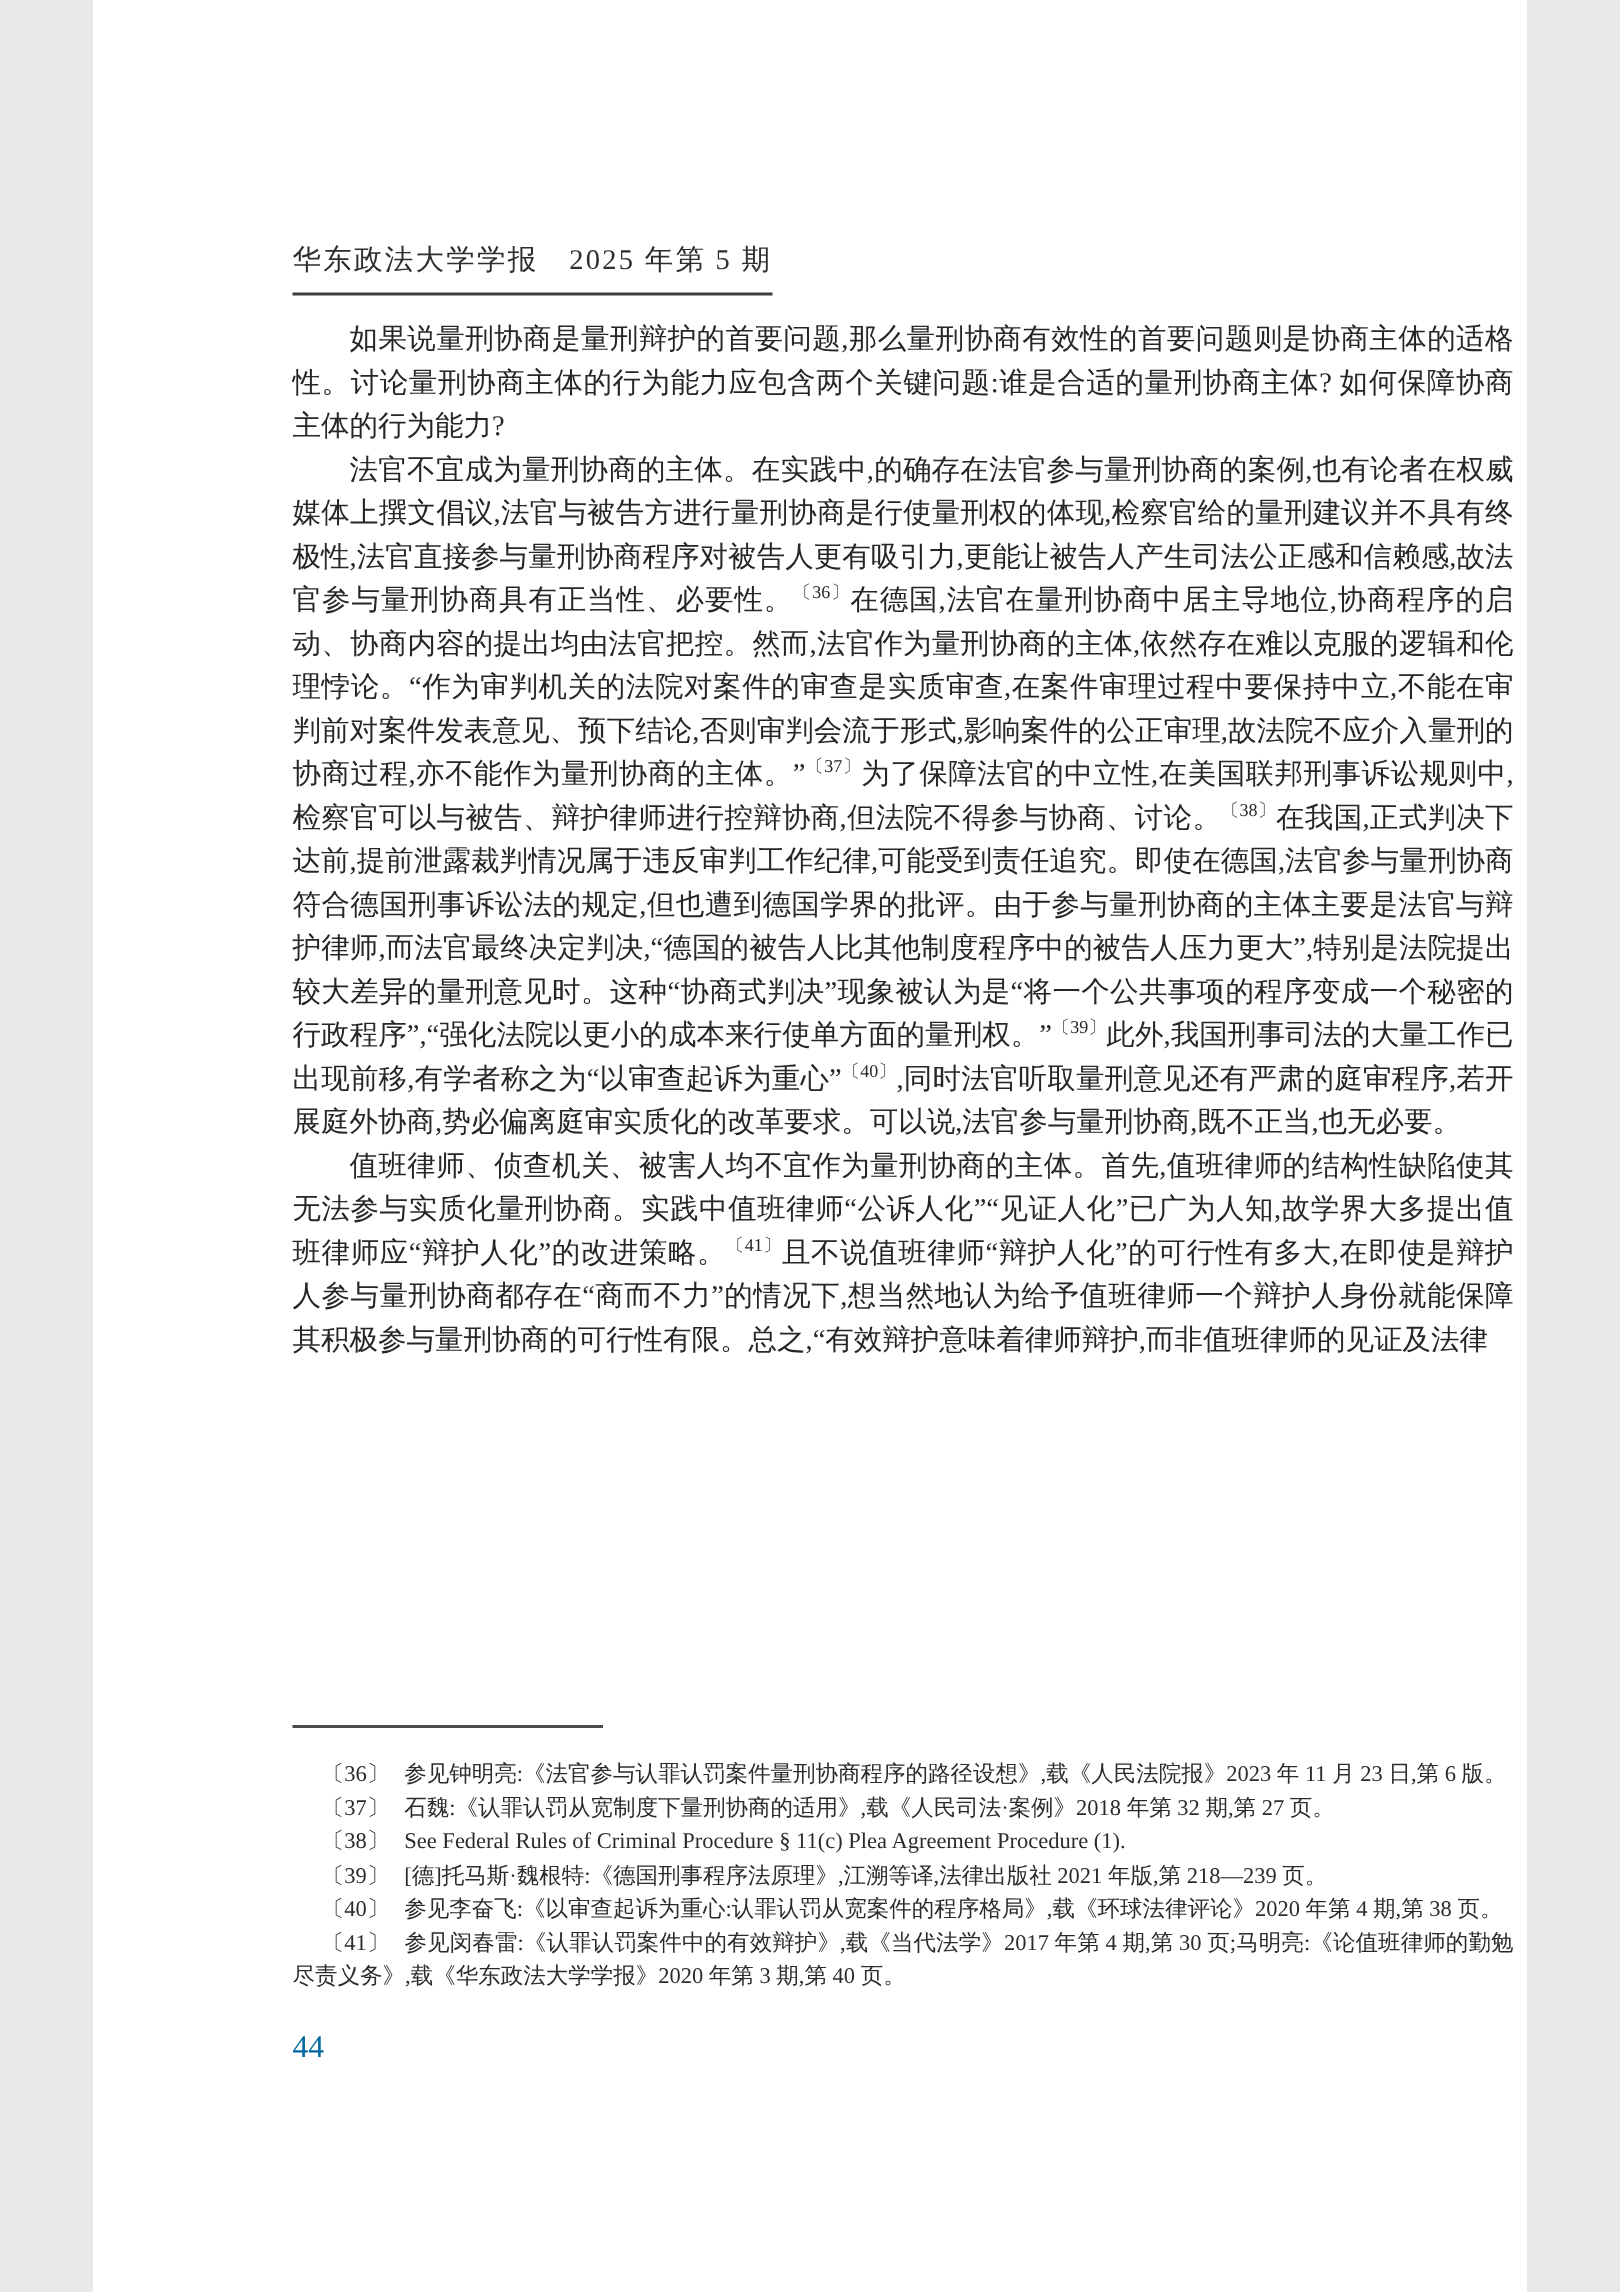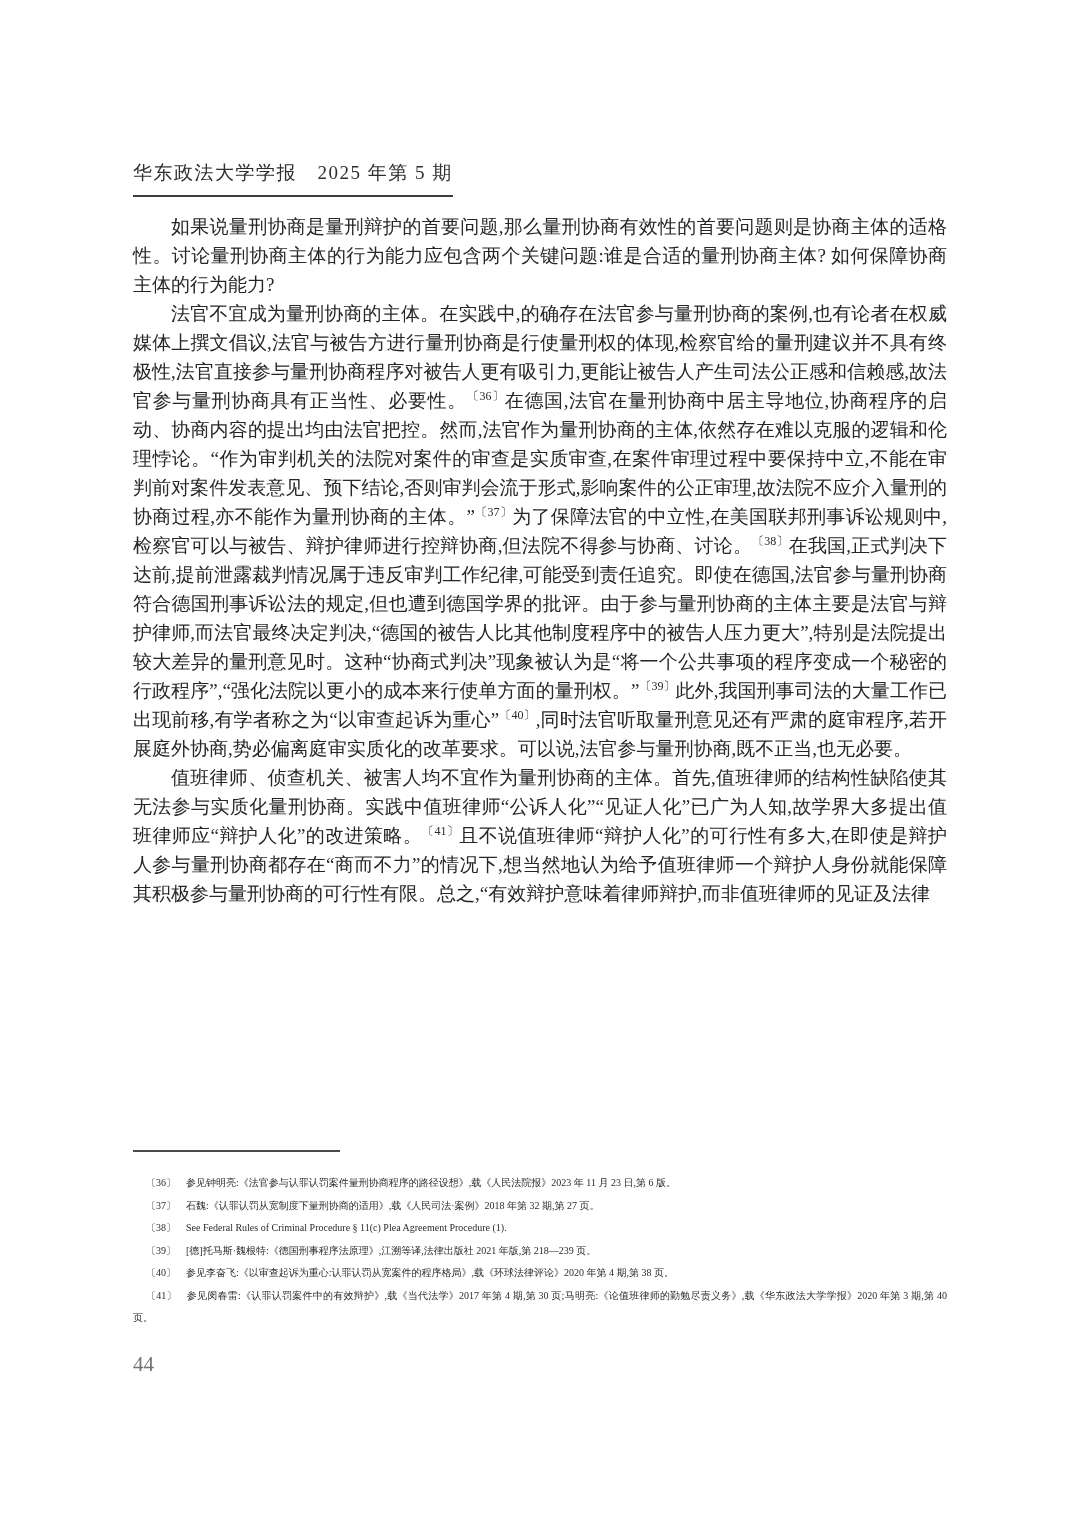--- a/index.html
+++ b/index.html
@@ -1,18 +1,18 @@
 <!DOCTYPE html>
 <html lang="zh"><head>
 <meta charset="utf-8">
 <style>
   html, body { margin: 0; padding: 0; background: #e8e8e8; }
   .page {
     position: relative;
-    width: 1080px;
+    width: 956px;
     height: 1528px;
     margin: 0 auto;
     background: #ffffff;
     font-family: "Liberation Serif", "DejaVu Serif", serif;
     color: #262626;
     overflow: hidden;
   }
   .running-header {
     position: absolute;
     left: 133px;
@@ -53,34 +53,34 @@
     width: 814px;
   }
   .fn-divider {
     width: 207px;
     height: 0;
     border-top: 2px solid #4a4a4a;
     margin: 0 0 20px 0;
   }
   .footnote {
     margin: 0;
-    font-size: 10px;
+    font-size: 15px;
     line-height: 22.5px;
     text-align: justify;
     text-justify: inter-ideograph;
     text-indent: 1.3em;
     color: #2b2b2b;
   }
   .fn-label { margin-right: 10px; }
   .page-number {
     position: absolute;
     left: 133px;
     top: 1352px;
     font-size: 21px;
-    color: #737373;
+    color: #0369a1;
   }
 </style>
 </head>
 <body>
 
 <div class="page">
 
   <div class="running-header">华东政法大学学报　2025 年第 5 期</div>
 
   <div class="body-block">

